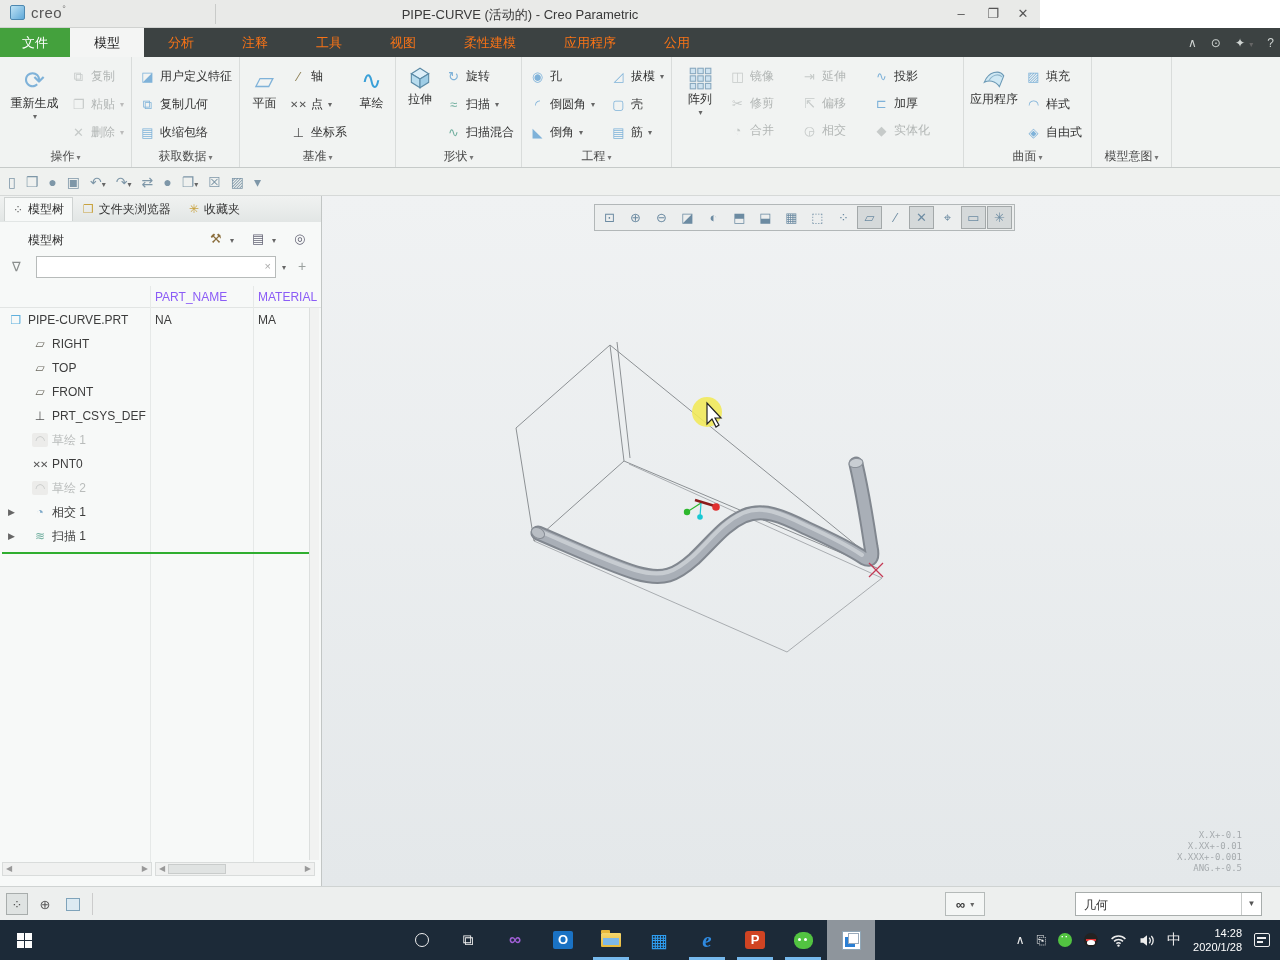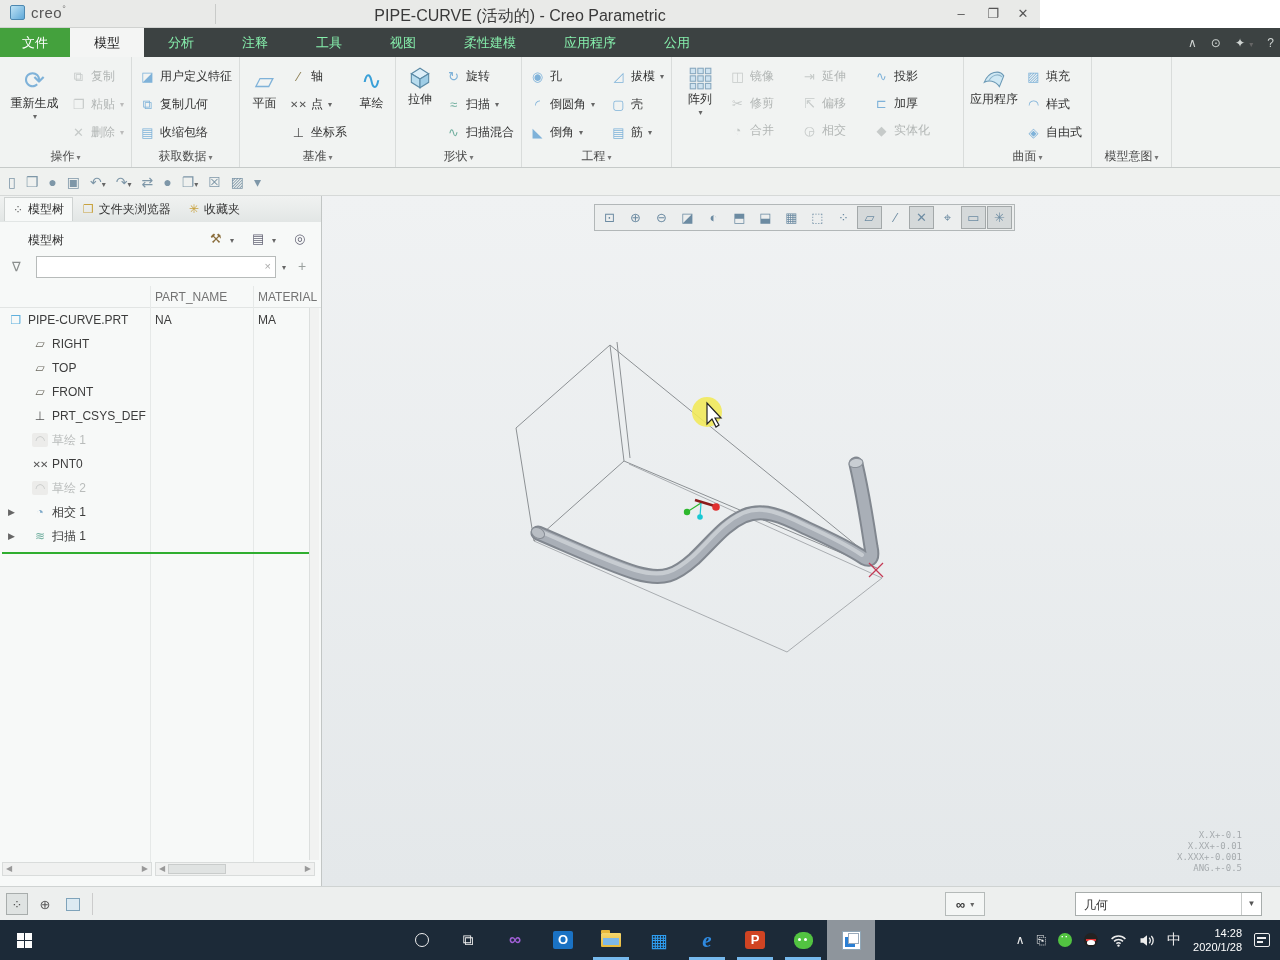--- a/index.html
+++ b/index.html
@@ -4,25 +4,25 @@
 <style>
 *{margin:0;padding:0;box-sizing:border-box}
 html,body{width:1280px;height:960px;overflow:hidden;font-family:"Liberation Sans","DejaVu Sans",sans-serif;font-size:12px;color:#333}
 
 #titlebar{position:absolute;left:0;top:0;width:1040px;height:28px;background:#e9eae8;border-bottom:1px solid #d0d2d0}
 #logo{position:absolute;left:10px;top:4px;display:flex;align-items:center;gap:6px}
 #logo .cube{width:15px;height:15px;background:linear-gradient(135deg,#bfe3f5,#5ea8d8);border:1px solid #4d88b0;border-radius:2px}
 #logo .ctext{font-size:15px;color:#555;letter-spacing:.5px}
 #logo .deg{font-size:9px;color:#777;vertical-align:top}
 #logo-sep{position:absolute;left:215px;top:4px;height:20px;border-left:1px solid #c9cbc9}
-#wtitle{position:absolute;left:0;right:0;top:6px;text-align:center;font-size:16px;color:#3a3a3a}
+#wtitle{position:absolute;left:0;right:0;top:6px;text-align:center;font-size:13px;color:#3a3a3a}
 .wctl{position:absolute;top:0;height:28px;width:34px;text-align:center;line-height:28px;color:#555;font-size:13px;cursor:default}
 
 #tabstrip{position:absolute;left:0;top:28px;width:1280px;height:29px;background:#3c4242;display:flex;align-items:stretch}
-.tab{padding:0 24px;line-height:29px;color:#86efac;font-size:13px;cursor:default}
+.tab{padding:0 24px;line-height:29px;color:#f97316;font-size:13px;cursor:default}
 .tab.file{background:#44a13d;color:#fff;padding:0 22px}
 .tab.active{background:#f4f5f4;color:#222}
 #tabicons{position:absolute;right:6px;top:28px;height:29px;display:flex;align-items:center;gap:14px;color:#cfd4d2;font-size:12px}
 #tabicons span{cursor:default}
 
 #ribbon{position:absolute;left:0;top:57px;width:1280px;height:111px;background:#f1f3f2;border-bottom:1px solid #c6cac9;display:flex}
 .grp{position:relative;border-right:1px solid #d9dcdb;height:100%;padding:4px 4px 20px 4px;display:flex;align-items:flex-start;gap:2px}
 .grp-label{position:absolute;left:0;right:0;bottom:2px;text-align:center;color:#4c4c4c;font-size:12px;white-space:nowrap}
 .gl-arrow{font-size:8px;color:#777;margin-left:2px}
 .rl{width:62px;height:84px;display:flex;flex-direction:column;align-items:center;justify-content:flex-start;gap:2px;padding-top:4px;border-radius:2px;cursor:default}
@@ -51,21 +51,21 @@
 #treehdr .hic{position:absolute;top:3px;font-size:13px;color:#8a6d3b;cursor:default}
 #treehdr .harr{position:absolute;top:8px;font-size:8px;color:#666;cursor:default}
 #filterrow{position:absolute;left:0;top:58px;width:100%;height:28px}
 #funnel{position:absolute;left:12px;top:5px;color:#8a8e8d;font-size:13px}
 #filterbox{position:absolute;left:36px;top:2px;width:240px;height:22px;background:#fff;border:1px solid #b7bbba}
 #filterbox input{position:absolute;left:4px;top:2px;width:212px;height:16px;border:none;outline:none;font-size:12px;background:transparent}
 #filterbox .clr{position:absolute;right:4px;top:3px;color:#aaa;font-size:11px;cursor:default}
 #filterarr{position:absolute;left:282px;top:9px;font-size:8px;color:#666;cursor:default}
 #filterplus{position:absolute;left:298px;top:4px;font-size:14px;color:#9aa09e;cursor:default}
 #colhead{position:absolute;left:0;top:90px;width:100%;height:22px;border-bottom:1px solid #e2e5e4}
-#colhead .ch{position:absolute;top:4px;color:#737373}
+#colhead .ch{position:absolute;top:4px;color:#8b5cf6}
 .colsep{position:absolute;top:90px;bottom:24px;border-left:1px solid #e6e9e8}
 #treerows{position:absolute;left:0;top:112px;width:100%}
 .trow{position:relative;height:24px;display:flex;align-items:center;cursor:default}
 .trow .exp{position:absolute;left:8px;font-size:9px;color:#666}
 .trow .ti{position:absolute;left:32px;width:16px;text-align:center;font-size:12px}
 .trow .tl{position:absolute;left:52px;color:#3c3c3c}
 .trow.root .ti{left:8px}.trow.root .tl{left:28px}
 .trow .pv{position:absolute;left:155px;color:#3c3c3c}
 .trow .mv{position:absolute;left:258px;color:#3c3c3c}
 .ti.cube{color:#5fb0dd}.ti.plane{color:#6d6a60}.ti.csys{color:#555}.ti.point{color:#555;font-size:10px;letter-spacing:-1px}

